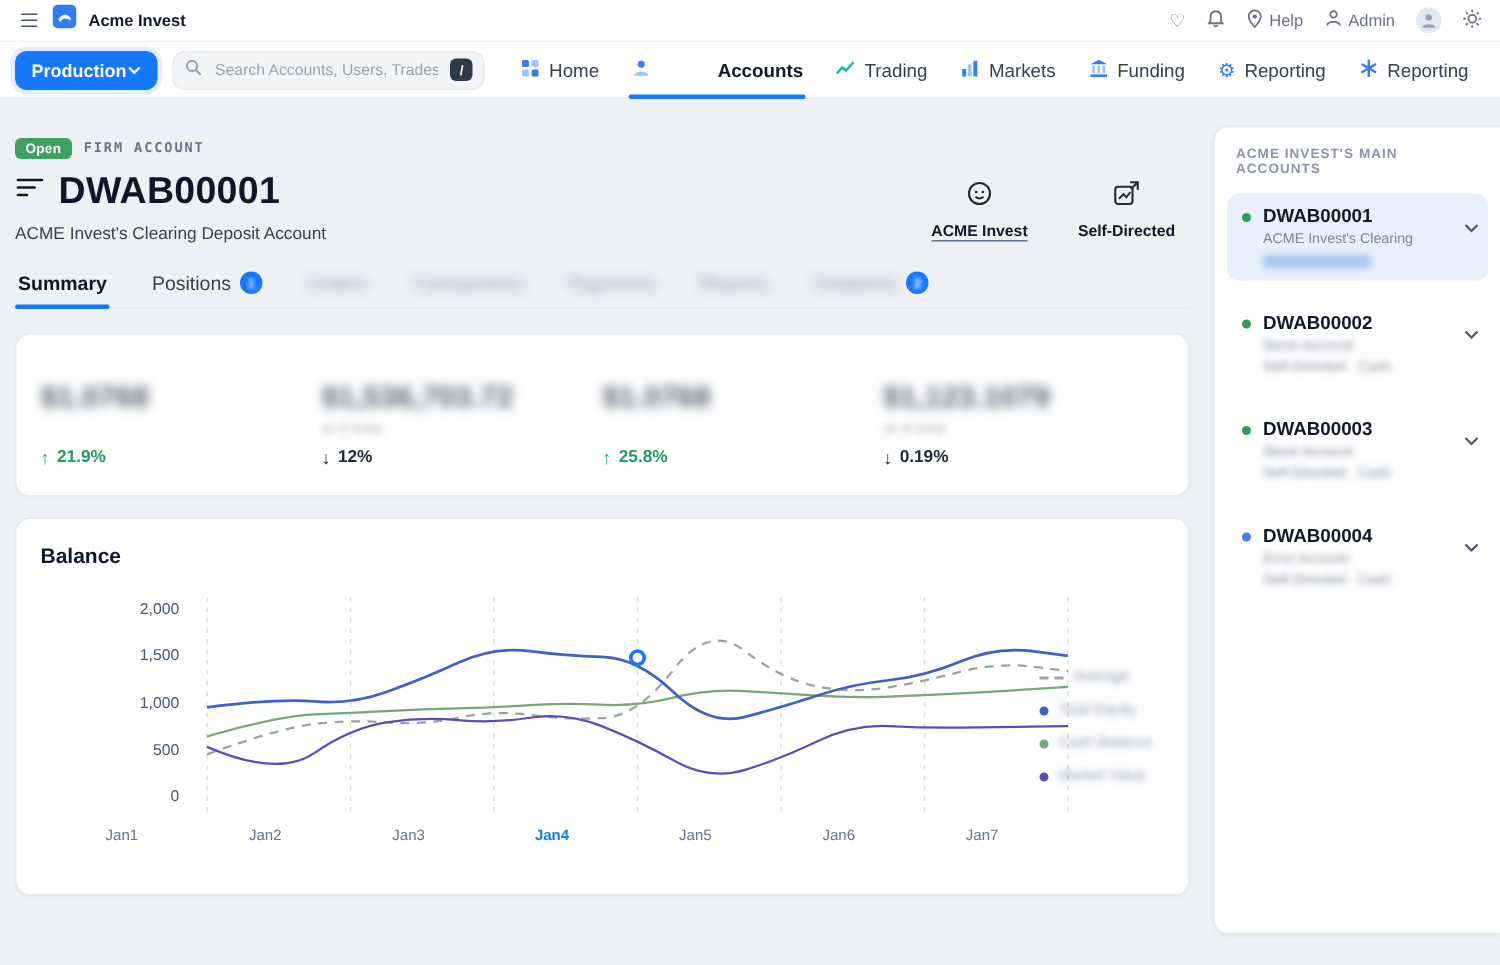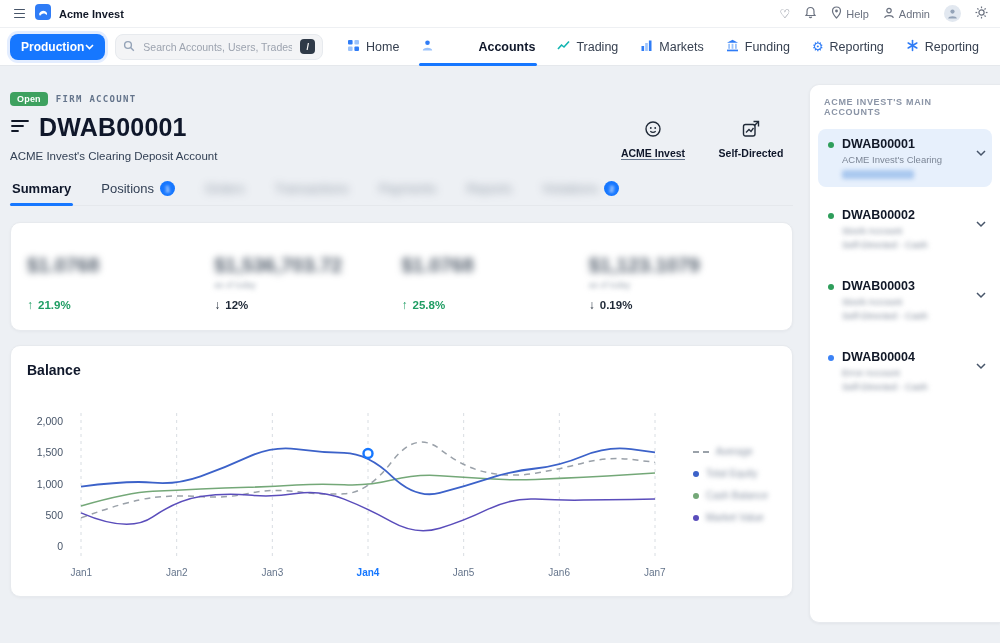--- a/index.html
+++ b/index.html
@@ -57,21 +57,21 @@
   .stats-row{display:flex;margin-top:15px;}
   .stat{flex:1;padding-right:10px;}
   .stat-value{font-size:20px;font-weight:700;color:#55606e;filter:blur(3.5px);white-space:nowrap;}
   .stat-sub{font-size:8.5px;color:#9aa3af;height:12px;margin-top:3px;filter:blur(2.5px);}
   .stat-change{font-size:11.5px;font-weight:600;margin-top:6px;display:flex;gap:5px;align-items:center;}
   .stat-change.up{color:var(--up-green,#1f9d63);}
   .stat-change.down{color:var(--down-dark,#1f2937);}
   .stat-change .arrow{font-size:12px;}
   
   .balance-card{margin-top:14px;height:252px;padding:16px;position:relative;}
-  .chart{display:flex;margin-top:33px;}
+  .chart{display:flex;margin-top:18px;justify-content:center;}
   .y-axis{width:46px;height:137px;margin-top:4px;display:flex;flex-direction:column;justify-content:space-between;align-items:flex-end;padding-right:10px;box-sizing:border-box;font-size:10.5px;color:#475569;}
   .plot{position:relative;width:590px;height:150px;}
   .x-axis{position:relative;height:14px;margin:6px 0 0 46px;width:590px;font-size:10px;color:#64748b;}
   .x-axis span{position:absolute;transform:translateX(-50%);}
   .xt0{left:1.4%;} .xt1{left:17.6%;} .xt2{left:33.8%;} .xt3{left:50%;} .xt4{left:66.2%;} .xt5{left:82.4%;} .xt6{left:98.6%;}
   .x-axis .active{color:var(--accent,#1677ff);font-weight:700;}
   .legend{position:absolute;right:24px;top:100px;display:flex;flex-direction:column;gap:11px;}
   .legend-item{display:flex;align-items:center;gap:7px;}
   .legend-item .lbl{font-size:10px;color:#8b95a5;filter:blur(2.5px);}
   .swatch.dash{width:16px;height:0;border-top:2px dashed #9aa1a9;}

